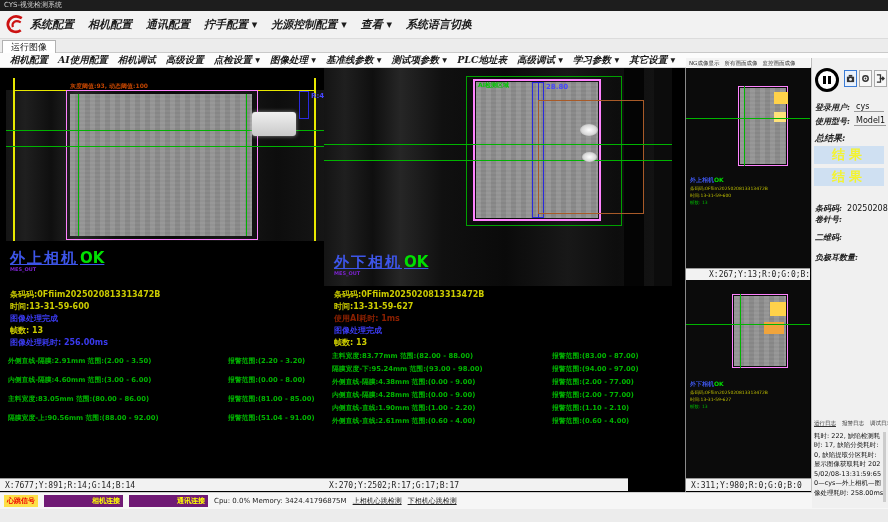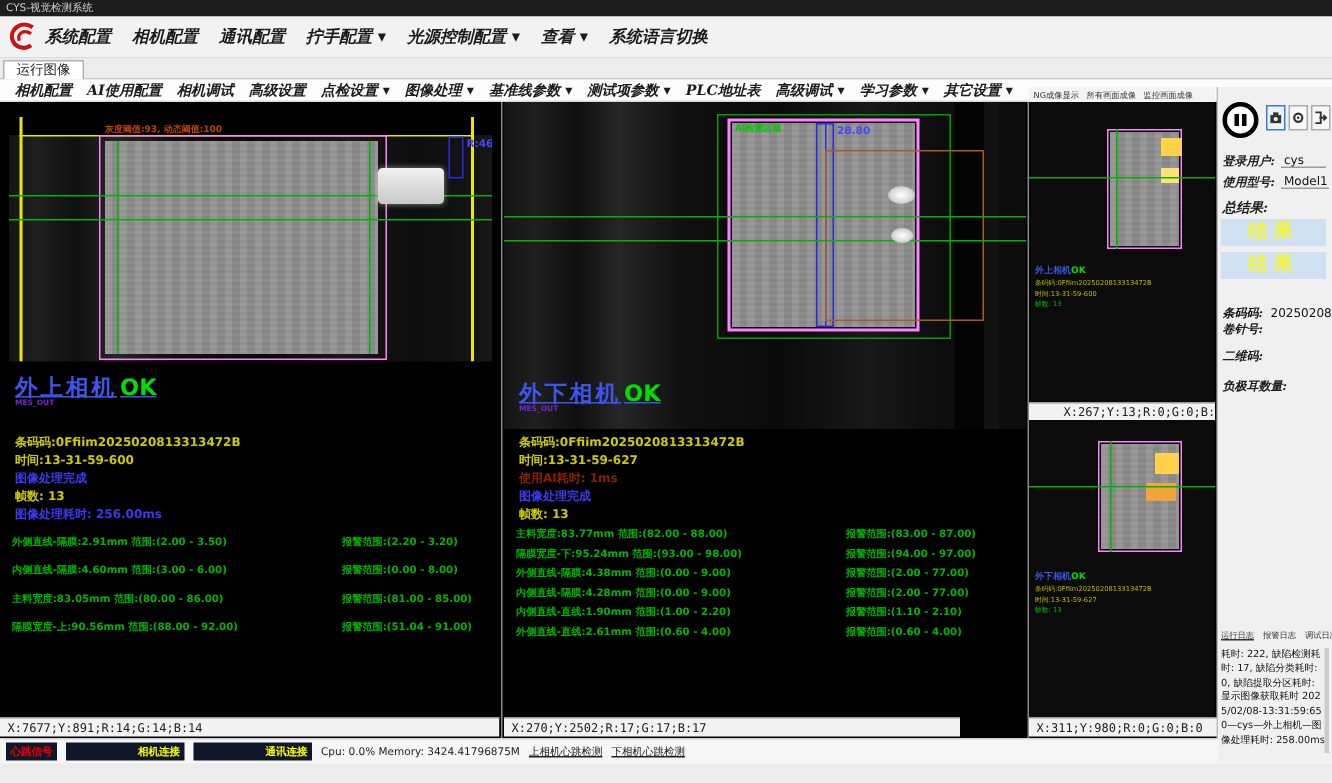--- a/index.html
+++ b/index.html
@@ -81,22 +81,22 @@
   .mini-btn.sel { border:1px solid #3a7bd5; background:#eaf2fc; }
   .log-tab { font-size:5.5px; color:#333; white-space:nowrap; }
   #log-text { left:2px; top:374px; width:70px; height:74px; font-size:6.5px; color:#111; line-height:1.45;
               overflow:hidden; word-break:break-all; }
   #log-scroll { left:71px; top:374px; width:3px; height:70px; background:#cccccc; }
 
   
   #statusbar { left:0; top:492px; width:888px; height:17px; background:#f6f6f6; border-top:1px solid #cfcfcf;
                display:flex; align-items:center; gap:6px; padding-left:4px; z-index:2; }
   .badge { font-size:7px; font-weight:bold; padding:1px 3px; }
-  .badge.hb { background:#0f172a; color:#ee0000; }
-  .badge.alert { background:#0f172a; color:#ffff00;padding-left:48px; }
+  .badge.hb { background:#fde047; color:#ee0000; }
+  .badge.alert { background:#701a75; color:#ffff00;padding-left:48px; }
   .sb-text { font-size:7px; color:#222; }
   .sb-link { font-size:7px; color:#222; text-decoration:underline; }
   #bottom-fill { left:0; top:509px; width:888px; height:13px; background:#ececec; }
 </style>
 </head>
 <body>
 
 <div id="app">
 
   <div class="abs" id="titlebar">
@@ -172,21 +172,21 @@
     <span class="abs meas" style="left:228px;top:307px;">报警范围:(0.00 - 8.00)</span>
     <span class="abs meas" style="left:8px;top:326px;">主料宽度:83.05mm 范围:(80.00 - 86.00)</span>
     <span class="abs meas" style="left:228px;top:326px;">报警范围:(81.00 - 85.00)</span>
     <span class="abs meas" style="left:8px;top:345px;">隔膜宽度-上:90.56mm 范围:(88.00 - 92.00)</span>
     <span class="abs meas" style="left:228px;top:345px;">报警范围:(51.04 - 91.00)</span>
     <div class="abs coordbar" style="left:0;top:410px;width:333px;">X:7677;Y:891;R:14;G:14;B:14</div>
   </div>
 
   <div class="abs vsep" style="left:334px;"></div>
 
-  <div class="abs view" style="left:336px;width:348px;padding-left:34px;">
+  <div class="abs view" style="left:324px;width:348px;padding-left:34px;">
     <div class="abs photo" style="left:0;top:0;width:348px;height:218px;">
       <div class="abs" style="left:300px;top:0;width:20px;height:218px;background:#040404;"></div>
       <div class="abs" style="left:330px;top:0;width:18px;height:218px;background:#0c0c0c;"></div>
       <div class="abs green-box" style="left:142px;top:8px;width:156px;height:150px;"></div>
       <div class="abs block" style="left:152px;top:14px;width:122px;height:136px;"></div>
       <div class="abs mag-box" style="left:149px;top:11px;width:128px;height:142px;border-width:2px;"></div>
       <span class="abs ai-anno" style="left:154px;top:13px;">AI检测区域</span>
       <div class="abs blue-box" style="left:208px;top:14px;width:12px;height:136px;"></div>
       <div class="abs gline-v" style="left:214px;top:14px;height:136px;background:#2a2ae0;"></div>
       <span class="abs blue-mark" style="left:222px;top:15px;">28.80</span>

